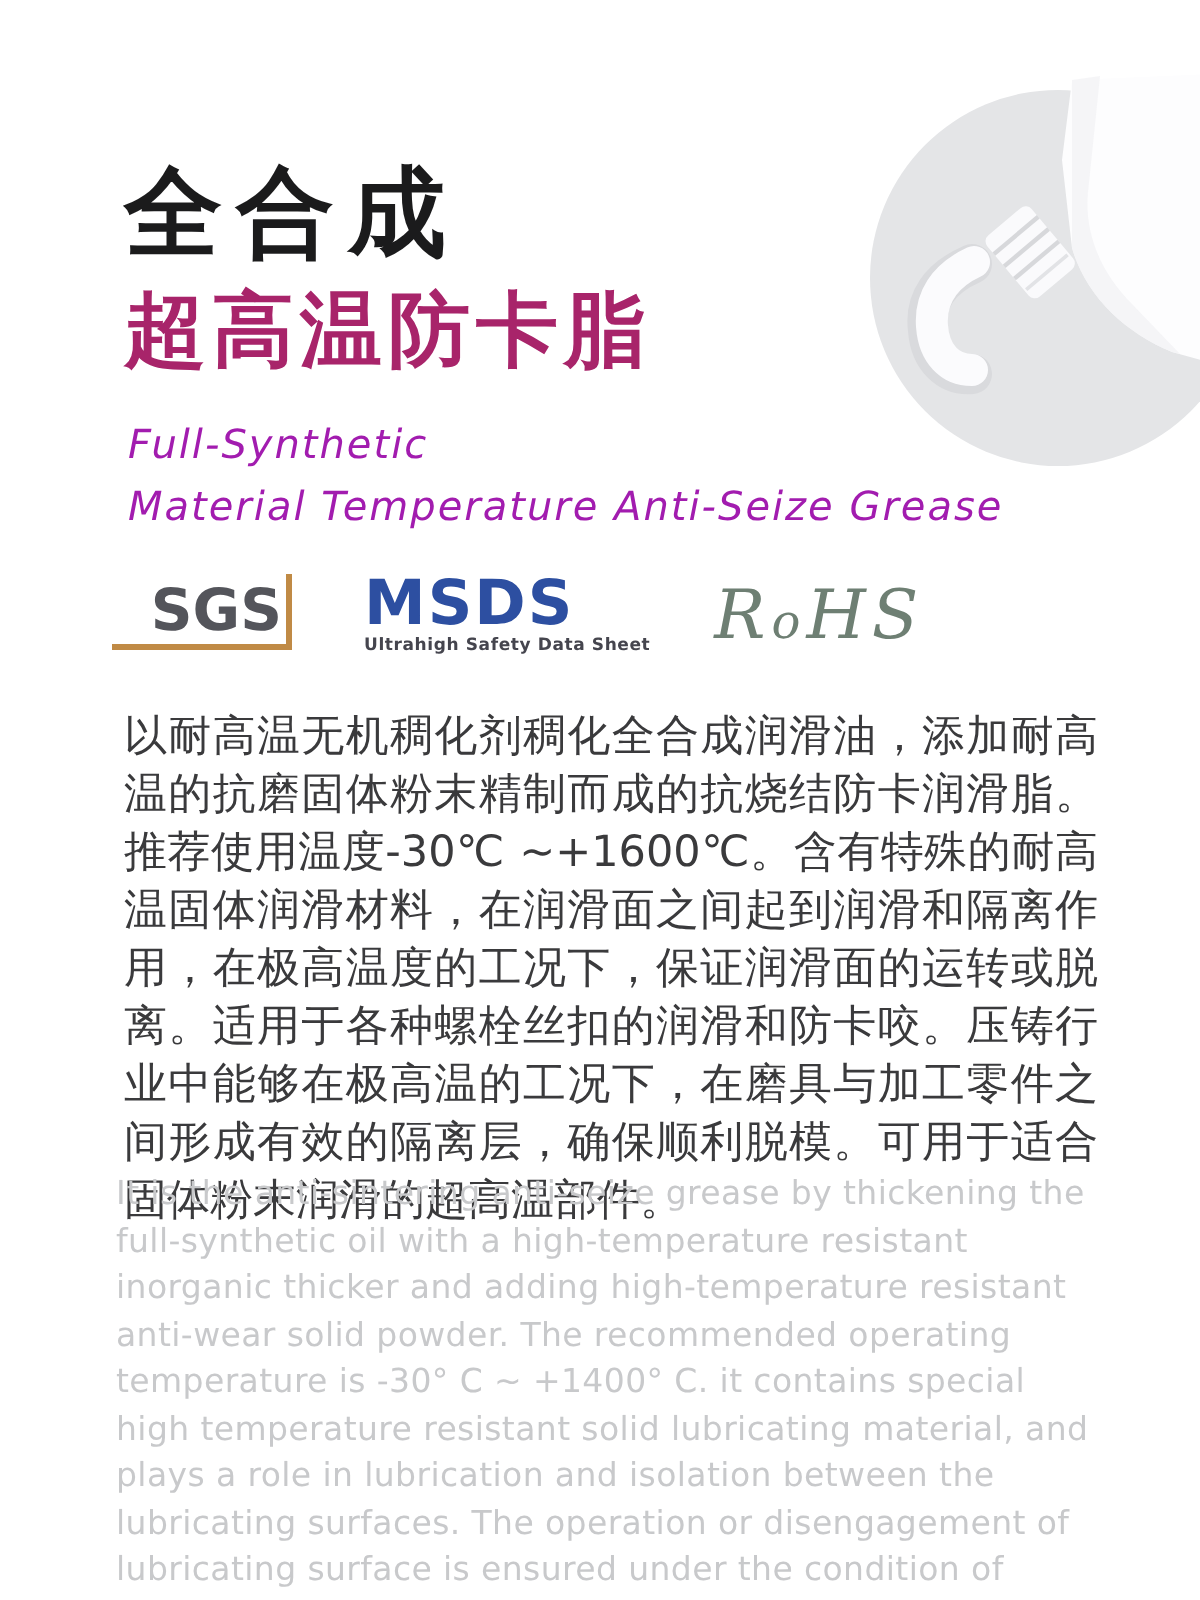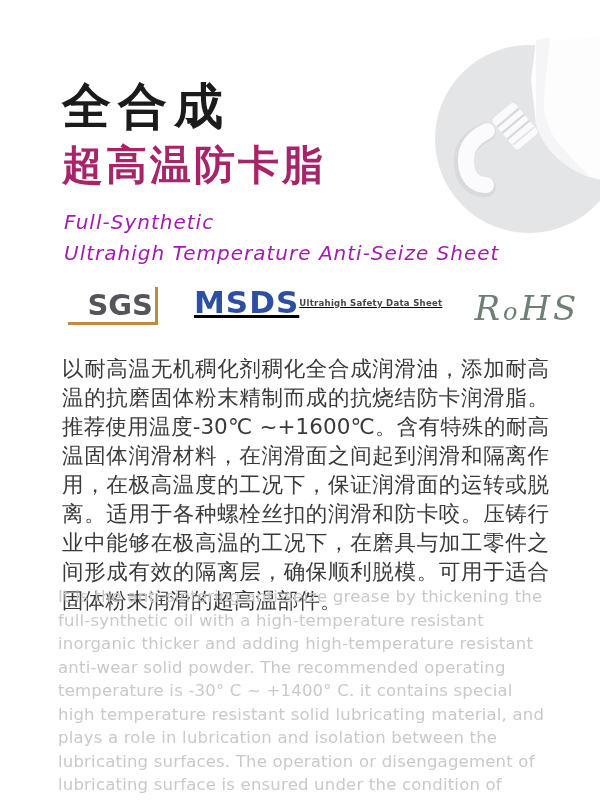--- a/index.html
+++ b/index.html
@@ -27,32 +27,32 @@
     font-size: 41px; font-weight: 800; color: #a8246a;
     letter-spacing: 3px; line-height: 57px; margin-top: 1px;
   }
   .subtitle {
     position: absolute; left: 64px; top: 171px;
     font-style: italic; font-size: 20px; line-height: 31px;
     color: #a21caf; letter-spacing: 1px; white-space: nowrap;
   }
 
   
-  .logos { position: absolute; left: 68px; top: 251px; display: flex; align-items: flex-start; }
+  .logos { position: absolute; left: 56px; top: 251px; display: flex; align-items: flex-start; }
 
   .logo-sgs { position: relative; width: 90px; height: 38px; }
   .sgs-text {
     position: absolute; right: 5px; top: 4px;
     font-size: 29px; font-weight: 800; color: #54555b; letter-spacing: 0px;
     line-height: 29px;
   }
   .sgs-underline { position: absolute; left: 0; bottom: 0; width: 100%; height: 3px; background: #c08a45; }
   .sgs-vline { position: absolute; right: 0; top: 0; width: 3px; height: 38px; background: #c08a45; }
 
-  .logo-msds { margin-left: 36px; display: flex; flex-direction: row; align-items: center; text-decoration: underline; }
+  .logo-msds { margin-left: 36px; display: flex; flex-direction: column; align-items: flex-start; }
   .msds-text {
     font-size: 31px; font-weight: 800; color: #2d4fa1; letter-spacing: 1px; line-height: 30px;
   }
   .msds-sub {
     font-size: 8.5px; font-weight: 700; color: #45454e; letter-spacing: 0.3px; margin-top: 1px;
     white-space: nowrap;
   }
 
   .logo-rohs {
     margin-left: 32px; margin-top: 4px;
@@ -99,21 +99,21 @@
       <path d="M 67,95 C 52,102 45,113 46,127 C 47,141 55,149 66,149" fill="none" stroke="#fbfbfd" stroke-width="16" stroke-linecap="round"></path>
     </svg>
   </div>
 
   <div class="titles">
     <div class="title-cn">全合成</div>
     <div class="title-accent">超高温防卡脂</div>
   </div>
   <div class="subtitle">
     <div>Full-Synthetic</div>
-    <div>Ultrahigh Temperature Anti-Seize Sheet</div>
+    <div>Material Temperature Anti-Seize Grease</div>
   </div>
 
   <div class="logos">
     <div class="logo-sgs">
       <span class="sgs-text">SGS</span>
       <span class="sgs-underline"></span>
       <span class="sgs-vline"></span>
     </div>
     <div class="logo-msds">
       <span class="msds-text">MSDS</span>

